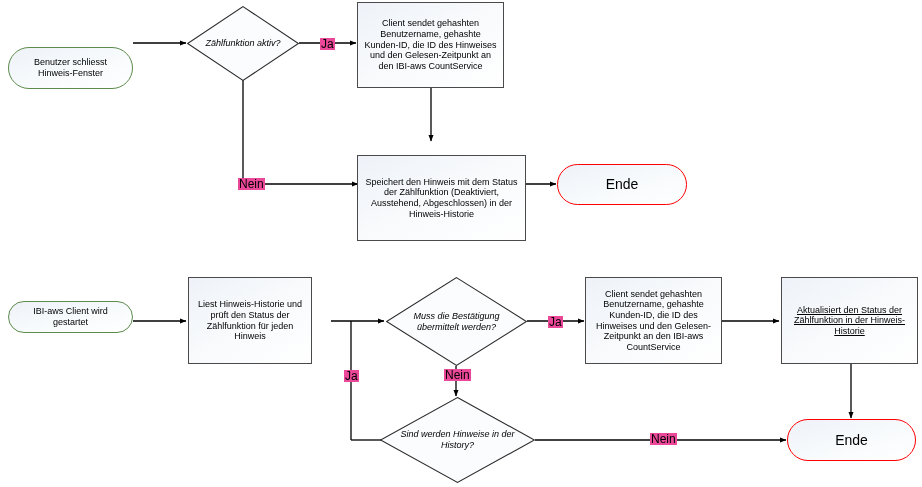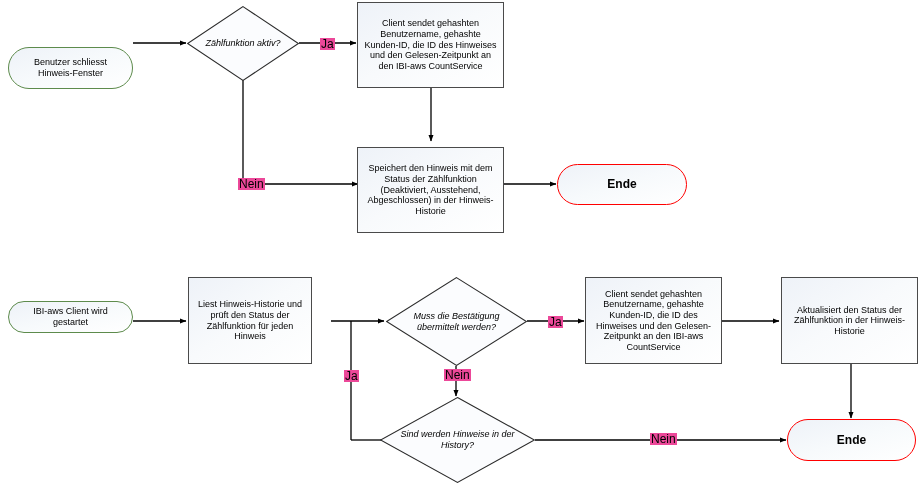--- a/index.html
+++ b/index.html
@@ -46,23 +46,22 @@
     border: 1px solid #5d8b4c;
     background: linear-gradient(to bottom right, #eef2f8 0%, #f7fafc 50%, #ffffff 100%);
     border-radius: 999px;
     font-size: 9px;
     padding: 2px 8px;
   }
   .node-terminator-end {
     border: 1px solid #ff0000;
     background: linear-gradient(to bottom right, #eef2f8 0%, #f7fafc 50%, #ffffff 100%);
     border-radius: 999px;
-    font-size: 12px;
+    font-size: 14px;
     padding: 2px 8px;
-    font-weight: bold;
   }
   .node-decision {
     font-size: 9px;
     background: transparent;
     border: none;
     font-style: italic;
   }
   .node-decision .diamond-shape {
     position: absolute;
     left: 0;
@@ -136,21 +135,21 @@
     <svg class="diamond-shape" viewBox="0 0 112 75" preserveAspectRatio="none" xmlns="http://www.w3.org/2000/svg">
       <polygon points="56,0.6 111.4,37.5 56,74.4 0.6,37.5" fill="#fbfcfe" stroke="#2b2b2b" stroke-width="1.1"></polygon>
     </svg>
     <span class="diamond-label">Zählfunktion aktiv?</span>
   </div>
 
   <div class="node node-process" style="left:357px; top:2px; width:147px; height:86px;">
     <span>Client sendet gehashten Benutzername, gehashte Kunden-ID, die ID des Hinweises und den Gelesen-Zeitpunkt an den IBI-aws CountService</span>
   </div>
 
-  <div class="node node-process" style="left:357px; top:147px; width:147px; height:86px;">
+  <div class="node node-process" style="left:357px; top:155px; width:169px; height:86px;">
     <span>Speichert den Hinweis mit dem Status der Zählfunktion (Deaktiviert, Ausstehend, Abgeschlossen) in der Hinweis-Historie</span>
   </div>
 
   <div class="node node-terminator-end" style="left:557px; top:164px; width:130px; height:41px;">
     <span>Ende</span>
   </div>
 
   <div class="edge-label" style="left:320px; top:38px;">Ja</div>
   <div class="edge-label" style="left:238px; top:178px;">Nein</div>
 
@@ -166,21 +165,21 @@
     <svg class="diamond-shape" viewBox="0 0 141 89" preserveAspectRatio="none" xmlns="http://www.w3.org/2000/svg">
       <polygon points="70.5,0.6 140.4,44.5 70.5,88.4 0.6,44.5" fill="#fbfcfe" stroke="#2b2b2b" stroke-width="1.1"></polygon>
     </svg>
     <span class="diamond-label">Muss die Bestätigung übermittelt werden?</span>
   </div>
 
   <div class="node node-process" style="left:585px; top:277px; width:137px; height:87px;">
     <span>Client sendet gehashten Benutzername, gehashte Kunden-ID, die ID des Hinweises und den Gelesen-Zeitpunkt an den IBI-aws CountService</span>
   </div>
 
-  <div class="node node-process" style="left:781px; top:277px; width:137px; height:87px;">
+  <div class="node node-process" style="left:781px; top:277px; width:137px; height:87px;text-decoration:underline;">
     <span>Aktualisiert den Status der Zählfunktion in der Hinweis-Historie</span>
   </div>
 
   <div class="node node-decision" style="left:380px; top:397px; width:155px; height:86px;">
     <svg class="diamond-shape" viewBox="0 0 155 86" preserveAspectRatio="none" xmlns="http://www.w3.org/2000/svg">
       <polygon points="77.5,0.6 154.4,43 77.5,85.4 0.6,43" fill="#fbfcfe" stroke="#2b2b2b" stroke-width="1.1"></polygon>
     </svg>
     <span class="diamond-label">Sind werden Hinweise in der History?</span>
   </div>
 

